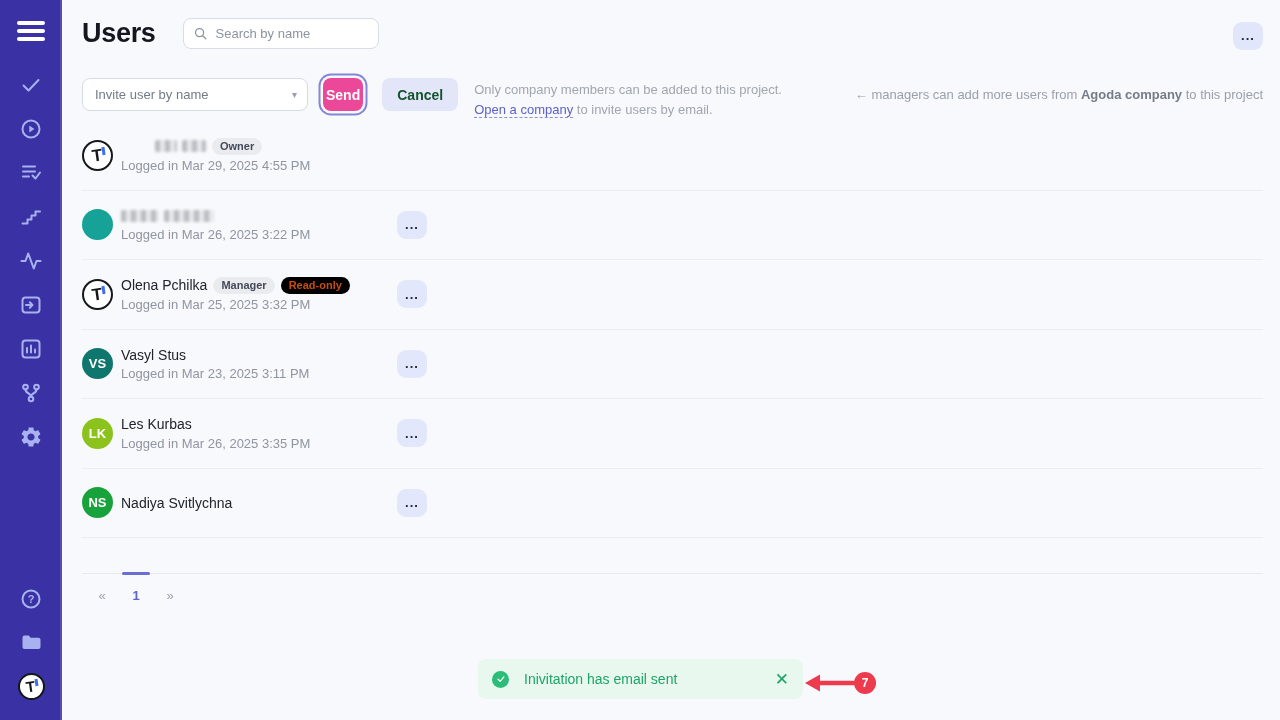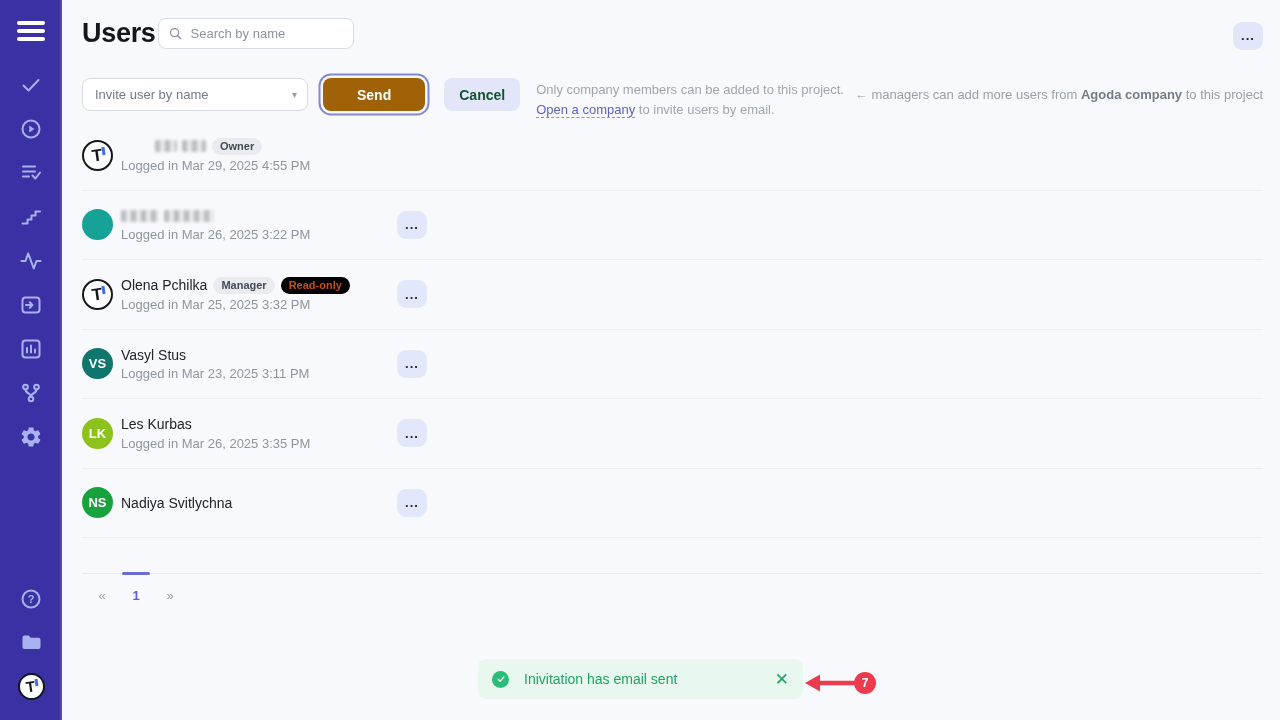--- a/index.html
+++ b/index.html
@@ -16,33 +16,33 @@
   .icn svg { width:24px; height:24px; stroke:#a9b2f0; fill:none; stroke-width:2; stroke-linecap:round; stroke-linejoin:round; }
   .icn svg .fil { fill:#a9b2f0; stroke:none; }
   .bottom-icons { position:absolute; bottom:20px; left:0; width:62px; display:flex; flex-direction:column; align-items:center; gap:19px; }
   .side-logo { width:27px; height:27px; background:#fff; border:2.5px solid #14161b; border-radius:50%; display:flex; align-items:center; justify-content:center; position:relative; cursor:pointer; }
   .side-logo .tee { font-weight:800; font-size:15px; color:#14161b; transform:rotate(-8deg); line-height:1; }
   .side-logo .accent { position:absolute; width:3px; height:7px; background:#3f6df5; top:4px; right:5px; transform:rotate(-8deg); }
 
   
   .content { position:absolute; left:62px; top:0; right:0; bottom:0; }
 
-  .page-header { position:absolute; top:18px; left:20px; display:flex; align-items:center; gap:2px; }
+  .page-header { position:absolute; top:18px; left:20px; display:flex; align-items:center; gap:27px; }
   .page-title { font-size:27px; font-weight:800; color:#14171f; letter-spacing:-.3px; }
   .search-box { position:relative; width:170px; }
   .search-box input { width:196px; height:31px; border:1px solid #d9dce4; border-radius:8px; background:#fff; padding:0 10px 0 32px; font-size:13px; color:#333; outline:none; font-family:"Liberation Sans", sans-serif; }
   .search-box input::placeholder { color:#8d939f; }
   .search-box svg { position:absolute; left:10px; top:8px; width:15px; height:15px; stroke:#8d939f; fill:none; stroke-width:2; stroke-linecap:round; }
   .kebab-top { position:absolute; top:22px; right:17px; width:30px; height:28px; background:#e2e6fb; border:none; border-radius:9px; color:#23262e; font-weight:800; font-size:13px; letter-spacing:1px; line-height:20px; cursor:pointer; }
 
   
   .invite-bar { position:absolute; top:78px; left:20px; right:17px; display:flex; align-items:flex-start; }
   .invite-select { width:226px; height:33px; background:#fff; border:1px solid #d8dbe2; border-radius:8px; display:flex; align-items:center; justify-content:space-between; padding:0 10px 0 12px; font-size:13px; color:#747b87; cursor:pointer; }
   .invite-select .caret { color:#9aa0ab; font-size:10px; }
-  .btn-send { margin-left:15px; height:33px; padding:0 34px; background:#a16207; color:#fff; font-size:14px; font-weight:600; border:none; border-radius:8px; cursor:pointer; box-shadow:0 0 0 2.5px #f8f9fc, 0 0 0 4.5px #8487d6; font-family:"Liberation Sans", sans-serif; }
+  .btn-send { margin-left:15px; height:33px; padding:0 3px; background:#ec4899; color:#fff; font-size:14px; font-weight:600; border:none; border-radius:8px; cursor:pointer; box-shadow:0 0 0 2.5px #f8f9fc, 0 0 0 4.5px #8487d6; font-family:"Liberation Sans", sans-serif; }
   .btn-cancel { margin-left:19px; height:33px; padding:0 15px; background:#e3e6f9; color:#14532d; font-size:14px; font-weight:600; border:none; border-radius:8px; cursor:pointer; font-family:"Liberation Sans", sans-serif; }
   .invite-note { margin-left:16px; font-size:13px; color:#a0a6b0; line-height:1.55; padding-top:2px; }
   .invite-note a { color:#5d61c9; text-decoration:none; border-bottom:1px dashed #8b8ed6; cursor:pointer; }
   .side-note { margin-left:auto; font-size:13px; color:#9aa0ab; padding-top:9px; white-space:nowrap; }
   .side-note b { color:#757c88; }
 
   
   .user-list { position:absolute; top:121px; left:20px; right:17px; }
   .user-row { height:69.5px; display:flex; align-items:center; border-bottom:1px solid #ebedf2; position:relative; }
   .avatar { width:31px; height:31px; border-radius:50%; flex:0 0 31px; display:flex; align-items:center; justify-content:center; color:#fff; font-size:13px; font-weight:700; }

